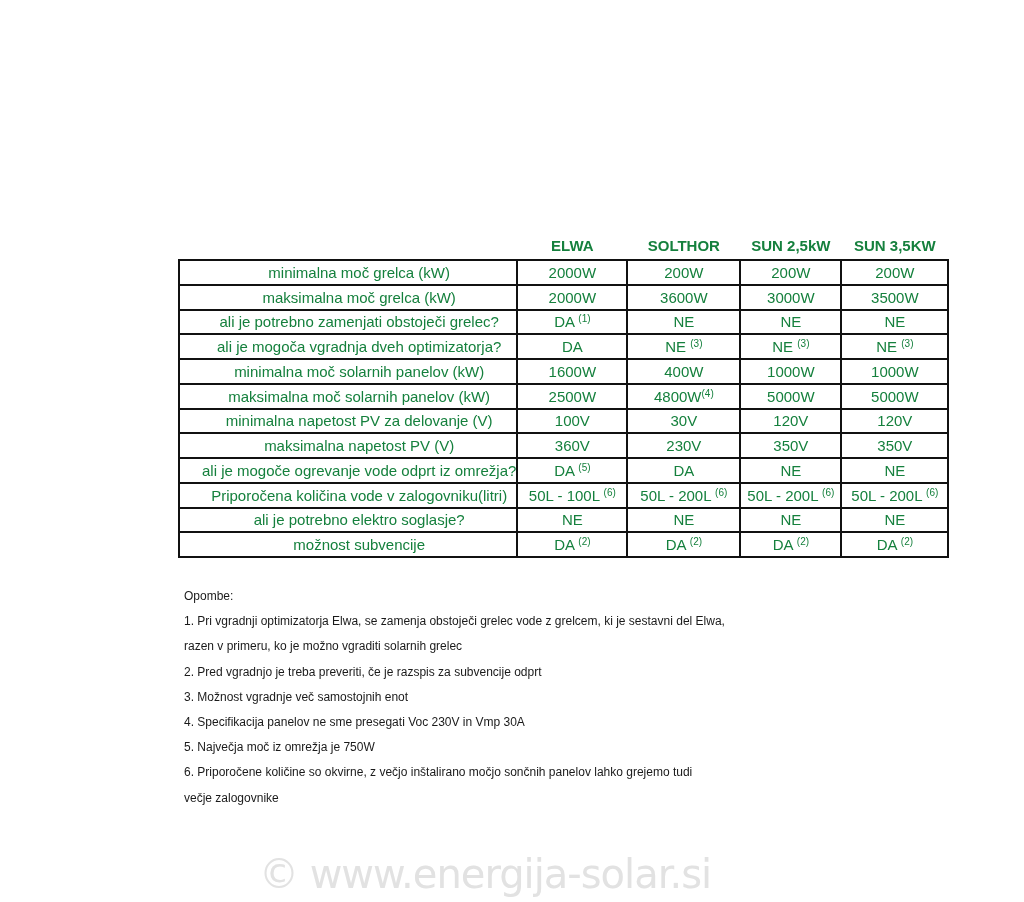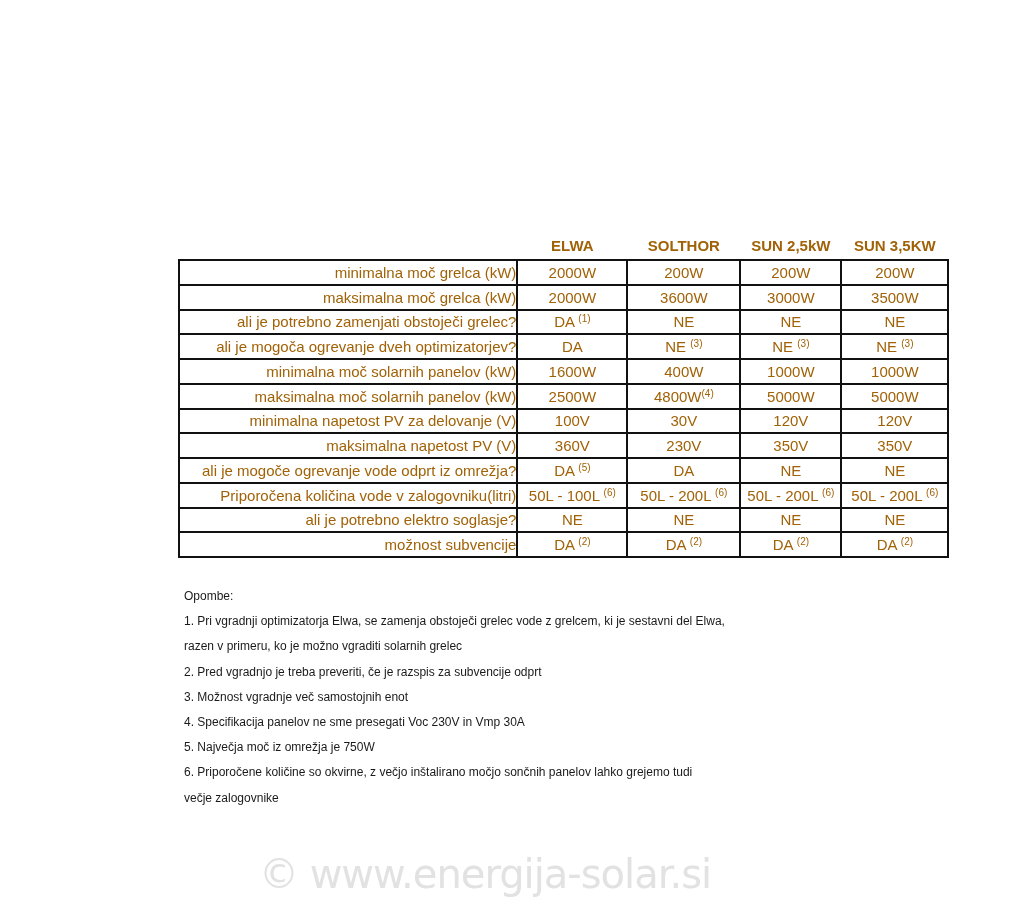--- a/index.html
+++ b/index.html
@@ -13,40 +13,40 @@
     color: #1a1a1a;
     overflow: hidden;
   }
   .spec-table {
     position: absolute;
     left: 178px;
     top: 237px;
     border-collapse: collapse;
     table-layout: fixed;
     font-size: 15px;
-    color: #a16207;
+    color: #15803d;
   }
   .spec-table thead th {
     border: none;
     font-weight: bold;
     text-align: center;
     vertical-align: bottom;
     padding-bottom: 5px;
     font-size: 15px;
     white-space: nowrap;
   }
   .spec-table tbody td {
     border: 2px solid #111111;
     height: 24.75px;
     vertical-align: middle;
     white-space: nowrap;
     overflow: hidden;
   }
   .spec-table td.label-cell {
-    text-align: right;
+    text-align: center;
     padding-left: 22px;
   }
   .spec-table td.val-cell {
     text-align: center;
     border-radius: 9px;
   }
   .sup {
     display: inline-block;
     font-size: 10px;
     position: relative;
@@ -111,21 +111,21 @@
       <td class="val-cell"><span class="val">3500W</span><span class="sup"></span></td>
     </tr>
         <tr>
       <td class="label-cell"><span class="lbl">ali je potrebno zamenjati obstoječi grelec?</span></td>
       <td class="val-cell"><span class="val">DA </span><span class="sup">(1)</span></td>
       <td class="val-cell"><span class="val">NE</span><span class="sup"></span></td>
       <td class="val-cell"><span class="val">NE</span><span class="sup"></span></td>
       <td class="val-cell"><span class="val">NE</span><span class="sup"></span></td>
     </tr>
         <tr>
-      <td class="label-cell"><span class="lbl">ali je mogoča ogrevanje dveh optimizatorjev?</span></td>
+      <td class="label-cell"><span class="lbl">ali je mogoča vgradnja dveh optimizatorja?</span></td>
       <td class="val-cell"><span class="val">DA</span><span class="sup"></span></td>
       <td class="val-cell"><span class="val">NE </span><span class="sup">(3)</span></td>
       <td class="val-cell"><span class="val">NE </span><span class="sup">(3)</span></td>
       <td class="val-cell"><span class="val">NE </span><span class="sup">(3)</span></td>
     </tr>
         <tr>
       <td class="label-cell"><span class="lbl">minimalna moč solarnih panelov (kW)</span></td>
       <td class="val-cell"><span class="val">1600W</span><span class="sup"></span></td>
       <td class="val-cell"><span class="val">400W</span><span class="sup"></span></td>
       <td class="val-cell"><span class="val">1000W</span><span class="sup"></span></td>

